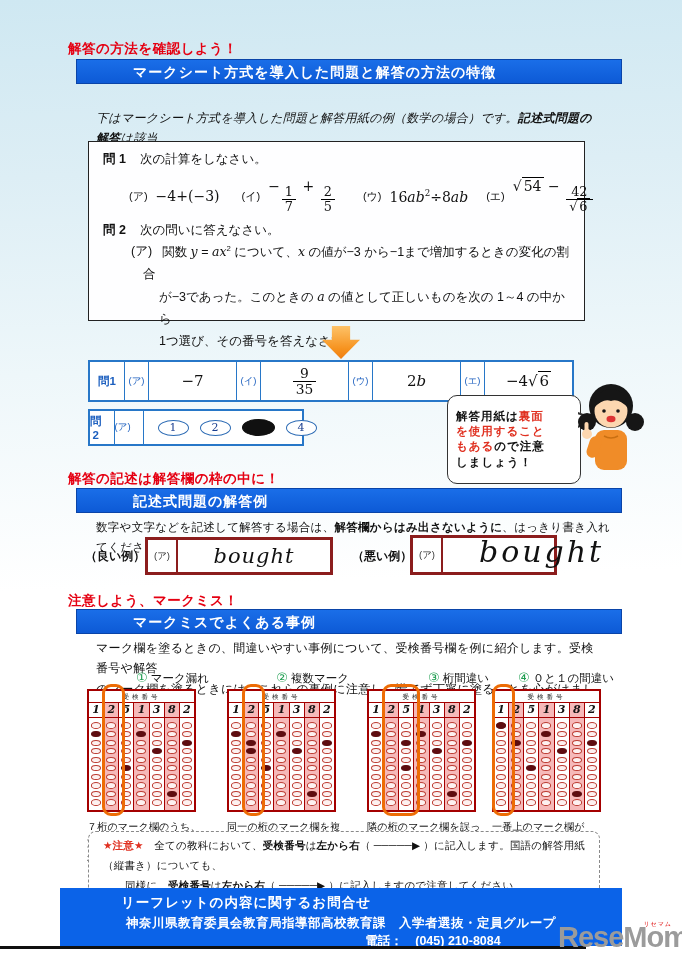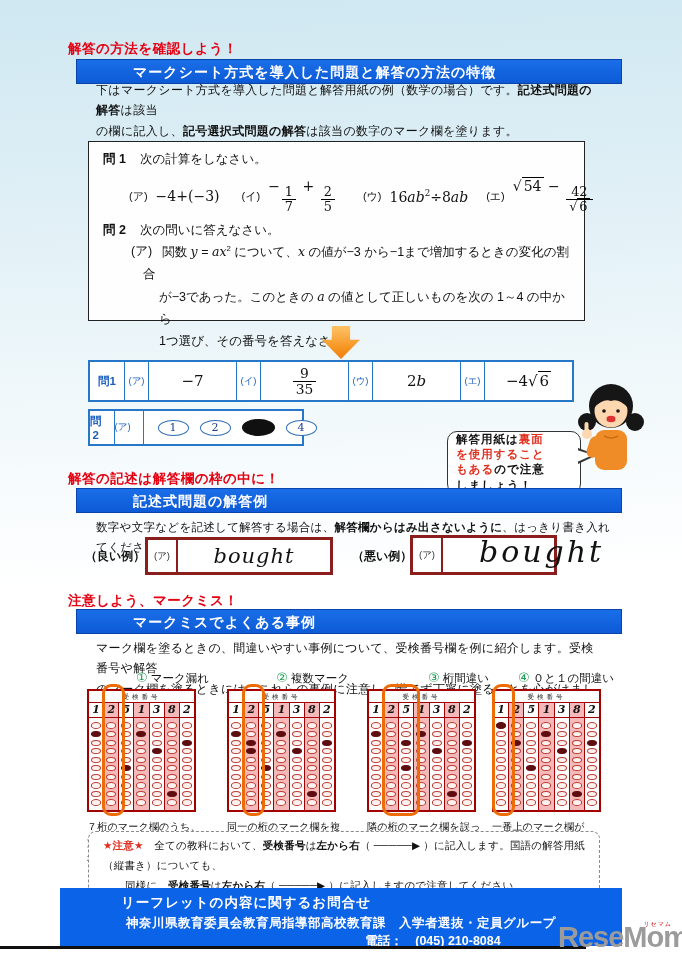--- a/index.html
+++ b/index.html
@@ -43,22 +43,22 @@
   .acell:first-child{border-left:none;text-align:center;}
   .arowlab{width:34px;color:#1c5fbf;font-weight:bold;font-size:11.5px;}
   .asub{width:24px;color:#1c5fbf;font-size:9.5px;}
   .aans{flex:1;font-family:"DejaVu Serif","Liberation Serif",serif;font-size:15px;}
   .bubbles{flex:1;display:flex;gap:11px;align-items:center;justify-content:flex-start;padding-left:14px;}
   .obubble{width:31px;height:16px;border:1.5px solid #2b6ab4;border-radius:50%;
            display:flex;align-items:center;justify-content:center;font-size:11px;color:#1a3e8f;
            font-family:"DejaVu Serif",serif;background:#fff;box-sizing:border-box;}
   .obubble.filled{background:#101010;border-color:#101010;color:transparent;width:33px;height:17px;}
   
-  #speech{border:1.5px solid #333;border-radius:10px;background:#fff;padding:0 8px;
-          font-size:11.5px;line-height:1.32;font-weight:bold;letter-spacing:1px;margin-top:36px;}
+  #speech{border:1.5px solid #333;border-radius:10px;background:#fff;padding:13px 8px;
+          font-size:11.5px;line-height:1.32;font-weight:bold;letter-spacing:1px;}
   #speech .tail{position:absolute;right:-17px;top:16px;width:0;height:0;
         border-top:7px solid transparent;border-bottom:9px solid transparent;border-left:19px solid #333;}
   #speech .tail2{position:absolute;right:-13px;top:18px;width:0;height:0;
         border-top:5px solid transparent;border-bottom:7px solid transparent;border-left:16px solid #fff;}
   
   .exlabel{font-weight:bold;font-size:12px;}
   .exbox{display:flex;border:3px solid #8b1d1d;background:#fff;box-sizing:border-box;}
   .exsub{width:28px;border-right:2px solid #8b1d1d;display:flex;align-items:center;justify-content:center;
          font-size:9.5px;color:#333;}
   .exword{flex:1;display:flex;align-items:center;justify-content:center;
@@ -98,21 +98,21 @@
         font-weight:800;font-size:29px;letter-spacing:-1px;}
   #logo .kana{position:absolute;right:6px;top:-1px;font-size:6px;color:#d00;font-weight:normal;letter-spacing:1px;}
 </style>
 </head>
 <body>
 
 <div id="page">
 
   <div class="abs red-head" style="left:68px;top:40px;">解答の方法を確認しよう！</div>
   <div class="abs banner" style="left:76px;top:59px;width:546px;">マークシート方式を導入した問題と解答の方法の特徴</div>
-  <div class="abs para" style="left:96px;top:80px;width:508px;">
+  <div class="abs para" style="left:96px;top:108px;width:508px;font-style:italic;">
       <div><span>下はマークシート方式を導入した問題と解答用紙の例（数学の場合）です。</span><span class="seg-b">記述式問題の解答</span><span>は該当</span></div>
       <div><span>の欄に記入し、</span><span class="seg-b">記号選択式問題の解答</span><span>は該当の数字のマーク欄を塗ります。</span></div>
     </div>
 
   <div id="qbox" class="abs" style="left:88px;top:141px;width:497px;height:180px;">
     <div class="qrow">
       <span class="qno">問 1</span>
       <span>次の計算をしなさい。</span>
     </div>
     <div class="mathline">

